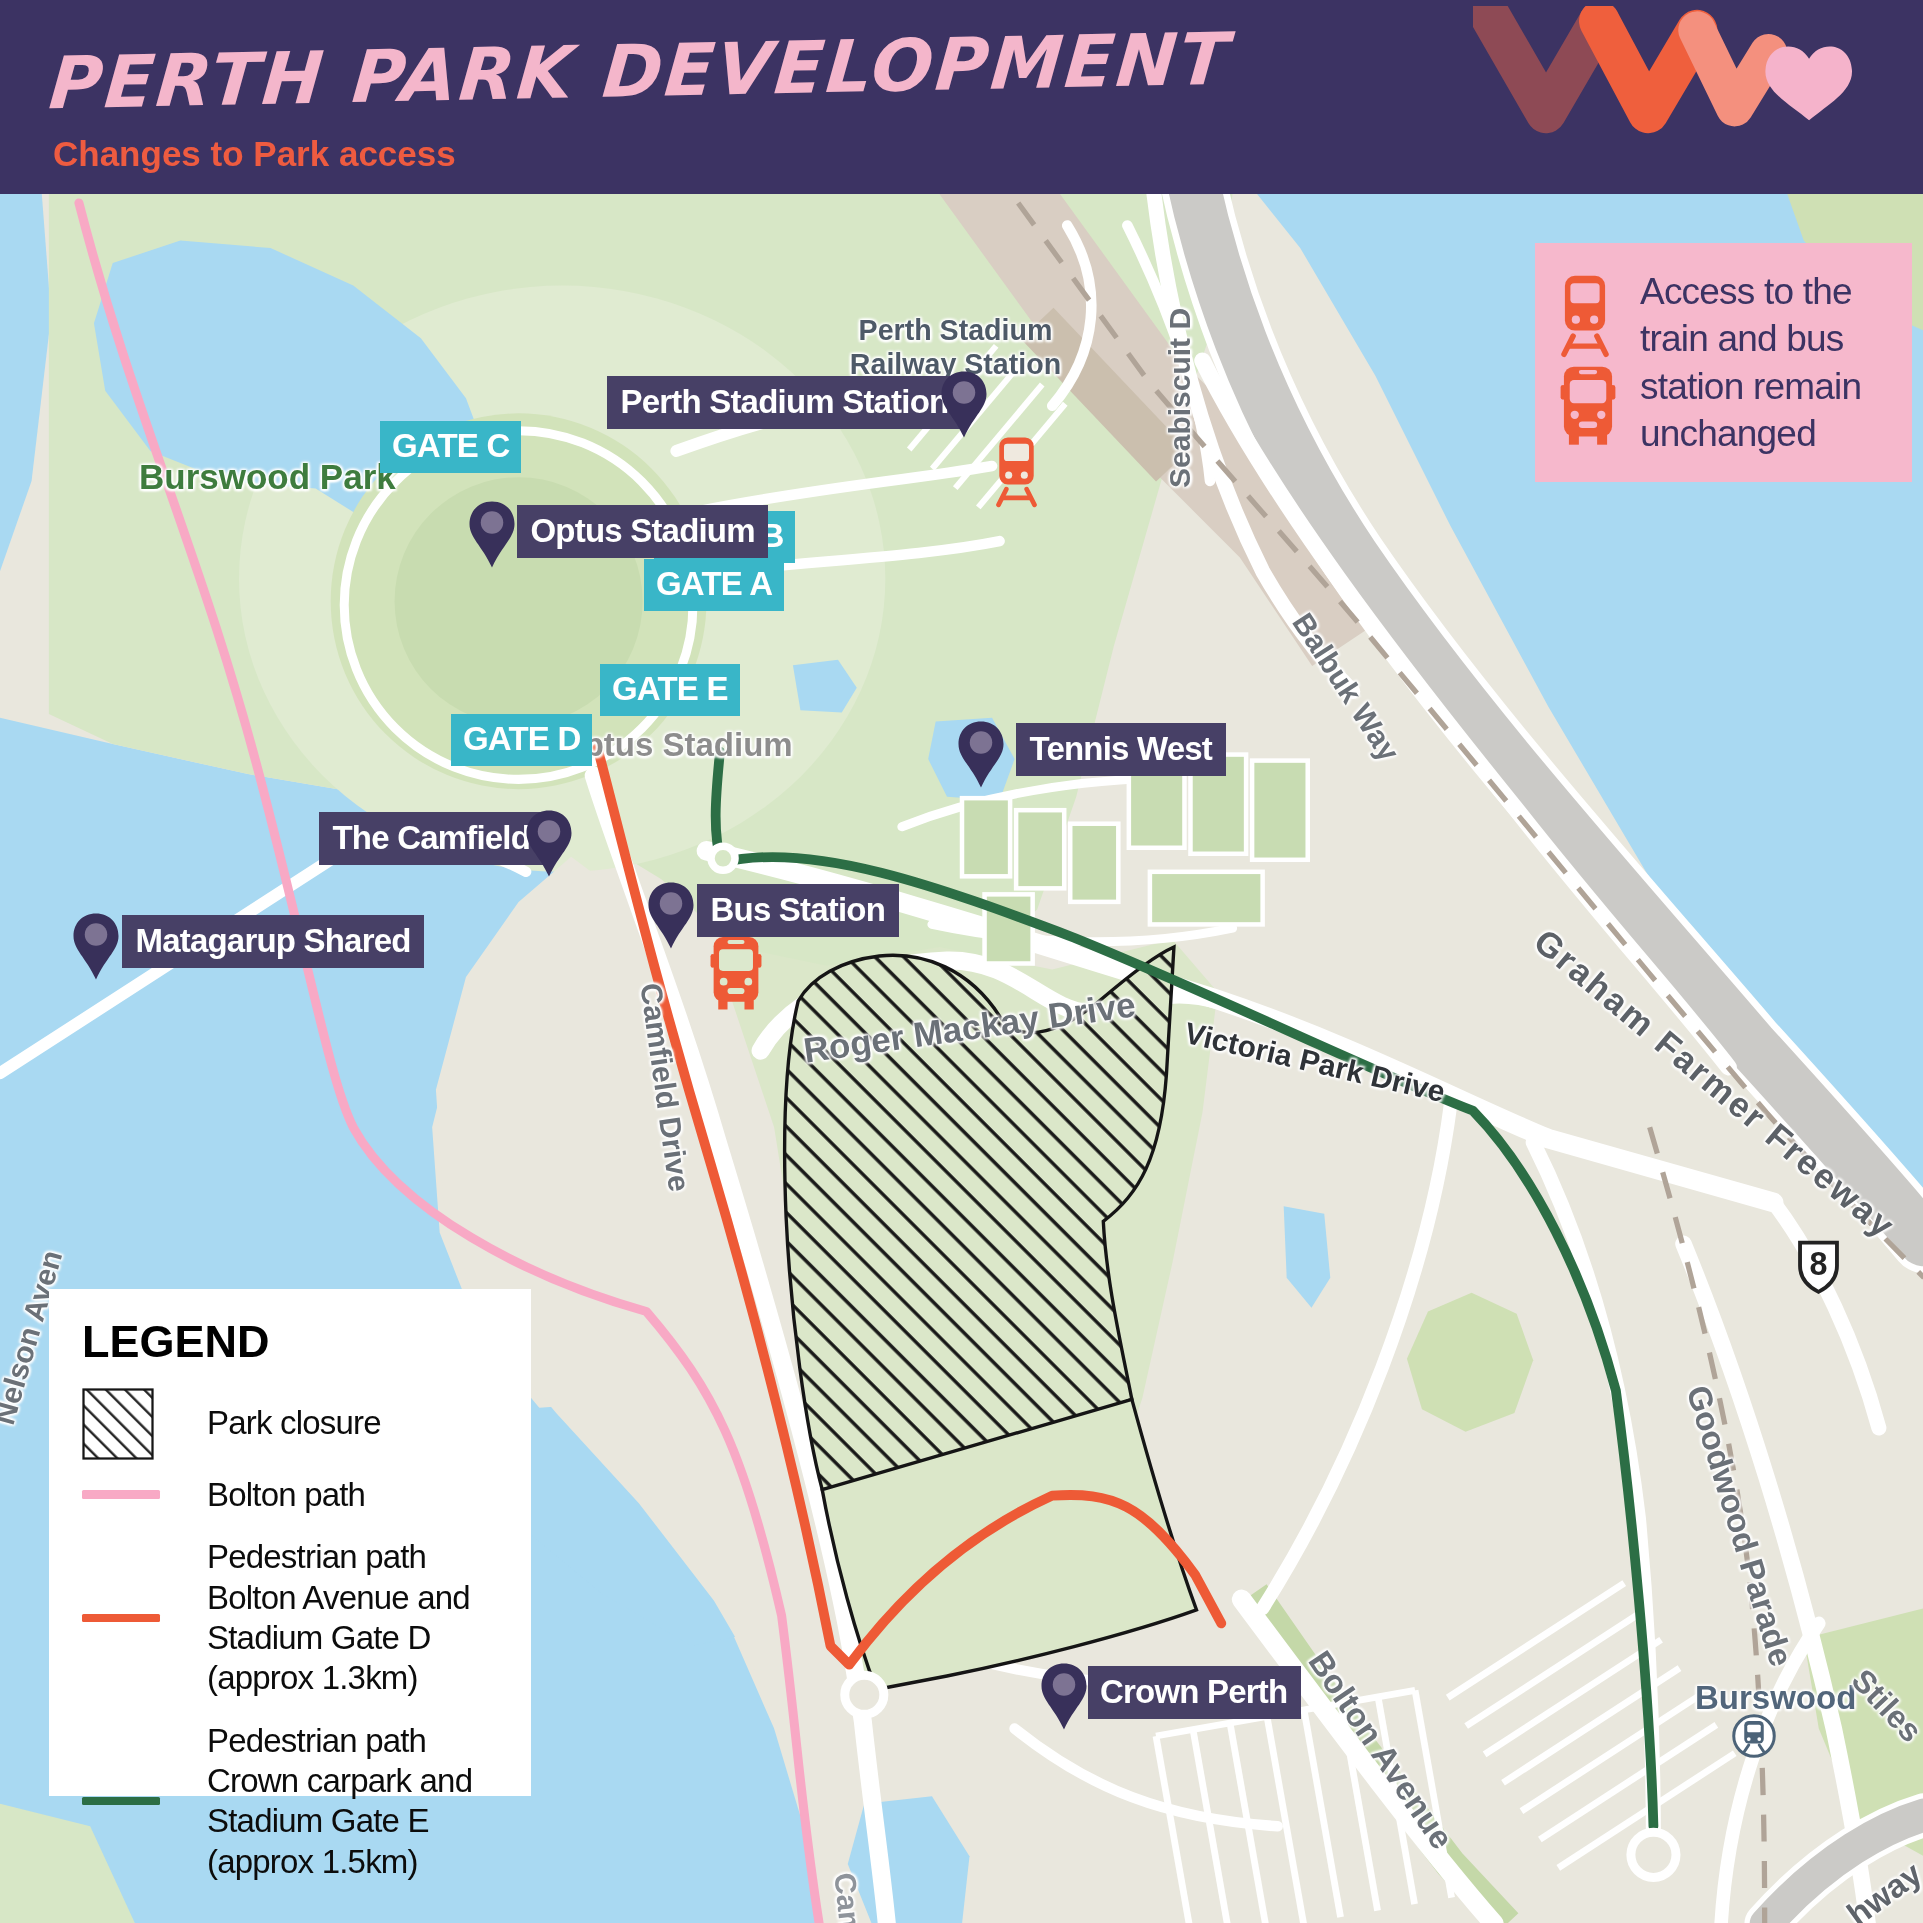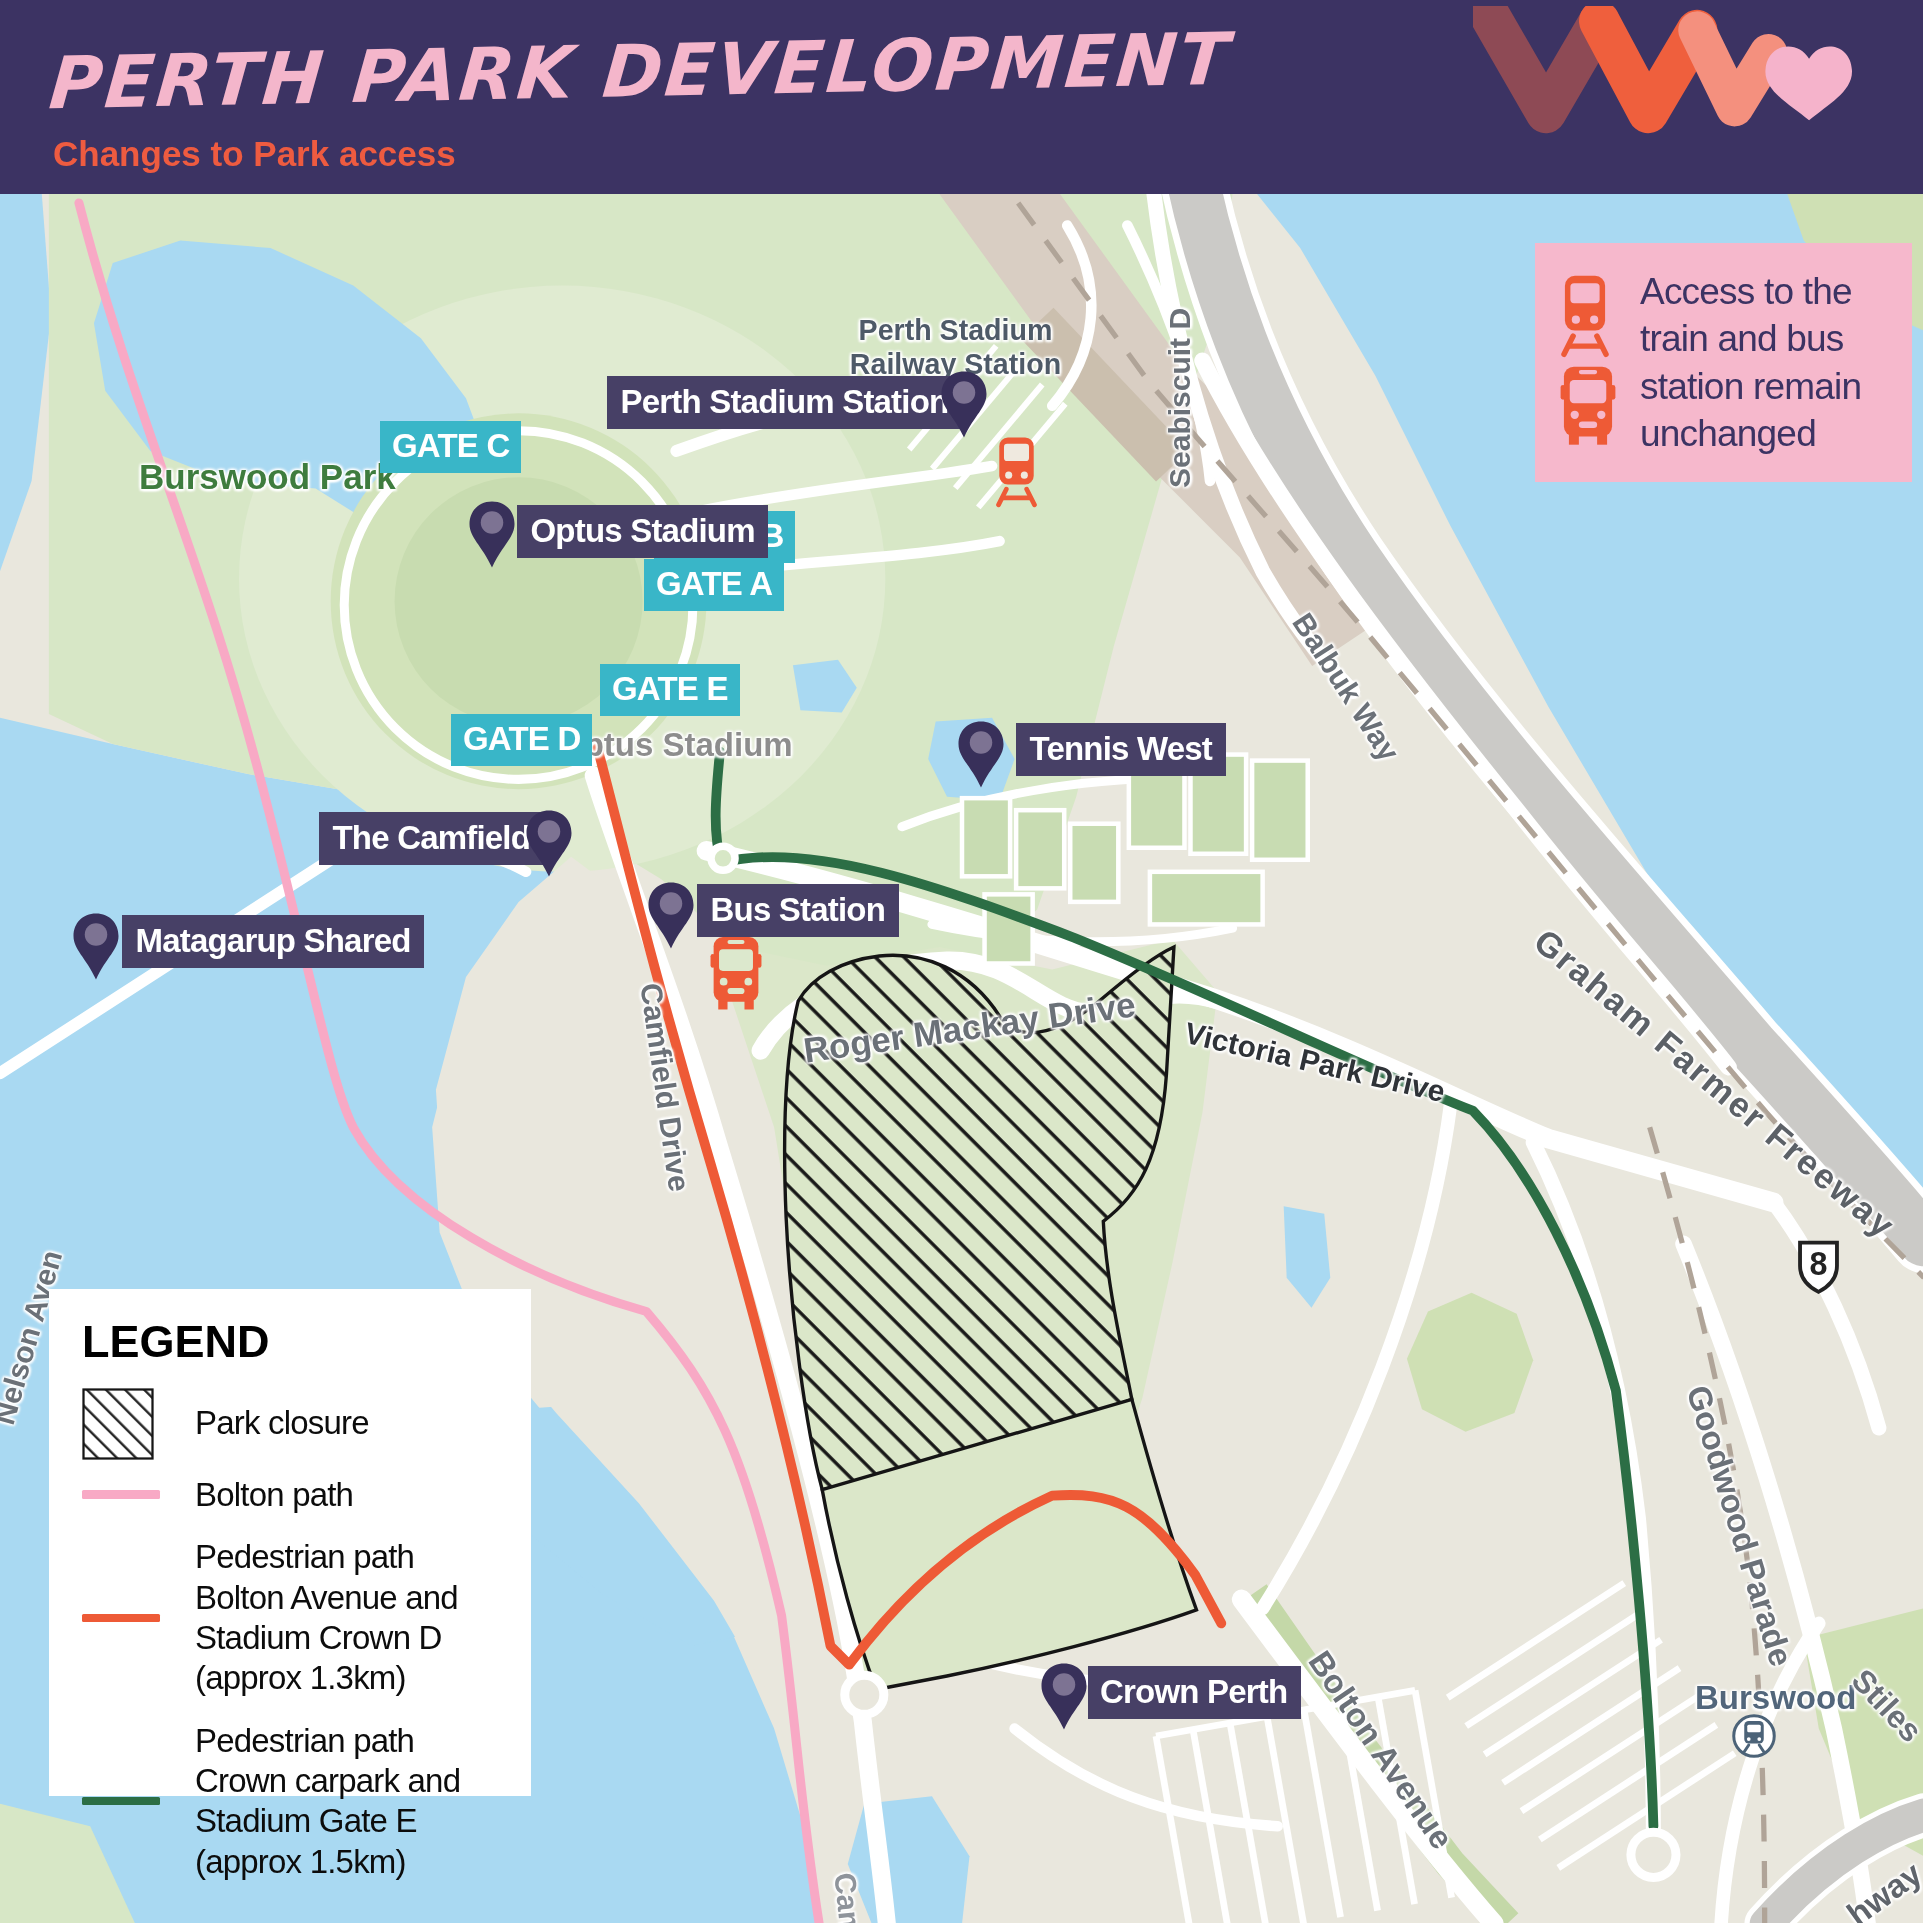--- a/index.html
+++ b/index.html
@@ -19,21 +19,21 @@
     text-shadow:-1.5px -1.5px 2.3px #fff,1.5px -1.5px 2.3px #fff,-1.5px 1.5px 2.3px #fff,1.5px 1.5px 2.3px #fff,0 0 4.5px #fff;}
   .icon{position:absolute;z-index:21;}
   
   .callout{position:absolute;left:1535px;top:243px;width:377px;height:239px;background:#f6b8cc;z-index:30;display:flex;align-items:center;gap:16.5px;padding:0 19.5px;box-sizing:border-box;}
   .callout-icons{display:flex;flex-direction:column;justify-content:space-between;height:177px;width:69px;flex:0 0 auto;}
   .callout-text{font-size:37px;line-height:1.28;font-weight:normal;color:#3c3363;letter-spacing:-0.8px;}
   
   .legend{position:absolute;left:49px;top:1289px;width:482px;height:507px;background:#fff;z-index:30;box-sizing:border-box;padding:27px 33px;}
   .legend-title{font-size:45px;font-weight:bold;color:#000;letter-spacing:0;margin-bottom:19.5px;}
   .legend-row{display:grid;grid-template-columns:113px 1fr;align-items:center;margin-bottom:19.5px;}
-  .legend-text{font-size:33px;line-height:1.22;color:#0c0c0c;letter-spacing:-0.8px;}
+  .legend-text{font-size:33px;line-height:1.22;color:#0c0c0c;letter-spacing:-0.8px;margin-left:12px;}
   .swatch-line{width:78px;height:8.3px;border-radius:1.5px;}
   .route-shield{position:absolute;z-index:19;}
   .route-shield text{font:bold 42px "Liberation Sans",sans-serif;fill:#222;}
 </style>
 </head>
 <body>
 
 <div id="page">
 
   <svg id="basemap" width="1924" height="1924" viewBox="0 0 2560 2560">
@@ -357,21 +357,21 @@
       <div class="legend-text">Park closure</div>
     </div>
 
     <div class="legend-row" style="margin-bottom:22.5px;">
       <div class="swatch-line" style="background-color: rgb(248, 169, 197);"></div>
       <div class="legend-text">Bolton path</div>
     </div>
 
     <div class="legend-row" style="margin-bottom:22.5px;">
       <div class="swatch-line" style="background-color: rgb(238, 90, 54);"></div>
-      <div class="legend-text">Pedestrian path Bolton Avenue and Stadium Crown D (approx 1.3km)</div>
+      <div class="legend-text">Pedestrian path Bolton Avenue and Stadium Gate D (approx 1.3km)</div>
     </div>
 
     <div class="legend-row">
       <div class="swatch-line" style="background-color: rgb(44, 110, 69);"></div>
       <div class="legend-text">Pedestrian path Crown carpark and Stadium Gate E (approx 1.5km)</div>
     </div>
   </div>
 
 </div>
 

